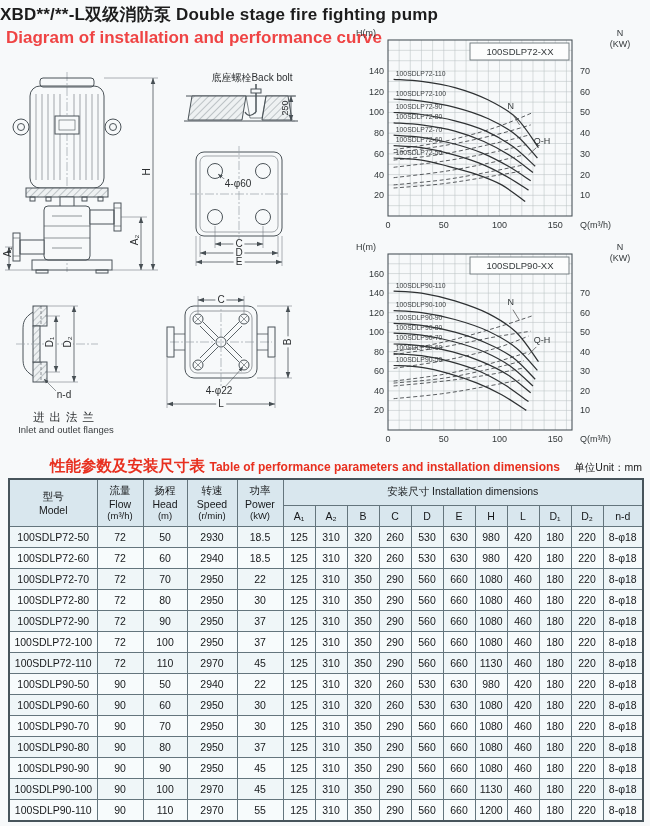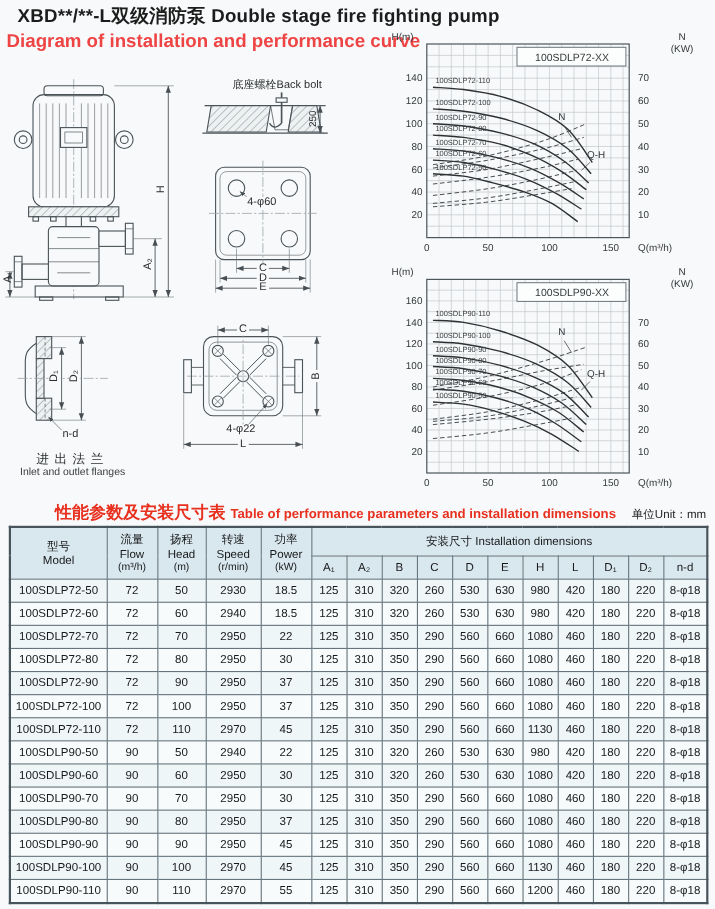--- a/index.html
+++ b/index.html
@@ -2,21 +2,21 @@
 <html><head>
 <meta charset="utf-8">
 <style>
   html,body{margin:0;padding:0;}
   body{
     width:650px;height:826px;position:relative;overflow:hidden;
     background:#f7f9fa;color:#1c1c1c;
     font-family:"Liberation Sans","DejaVu Sans",sans-serif;
   }
   .abs{position:absolute;}
-  .page-title{left:16px;top:3px;font-size:17px;font-weight:bold;letter-spacing:.2px;}
+  .page-title{left:0;top:3px;font-size:17px;font-weight:bold;letter-spacing:.2px;}
   .sec1{left:6px;top:28px;line-height:1.1;}
   .sec1 .zh{font-size:16px;font-weight:bold;color:#e8301f;}
   .sec1 .en{font-size:17px;font-weight:bold;color:#ef4444;margin-top:1px;}
   .sec2{left:6px;top:456px;white-space:nowrap;}
   .sec2 .zh{font-size:15.5px;font-weight:bold;color:#e8301f;margin-left:44px;}
   .sec2 .en{font-size:12px;font-weight:bold;color:#e8301f;}
   .unit-note{right:8px;top:461px;font-size:10.5px;color:#222;margin-left:32px;}
   .chart{position:absolute;width:294px;height:212px;}
   #chart1{left:354px;top:26px;}
   #chart2{left:354px;top:240px;}

